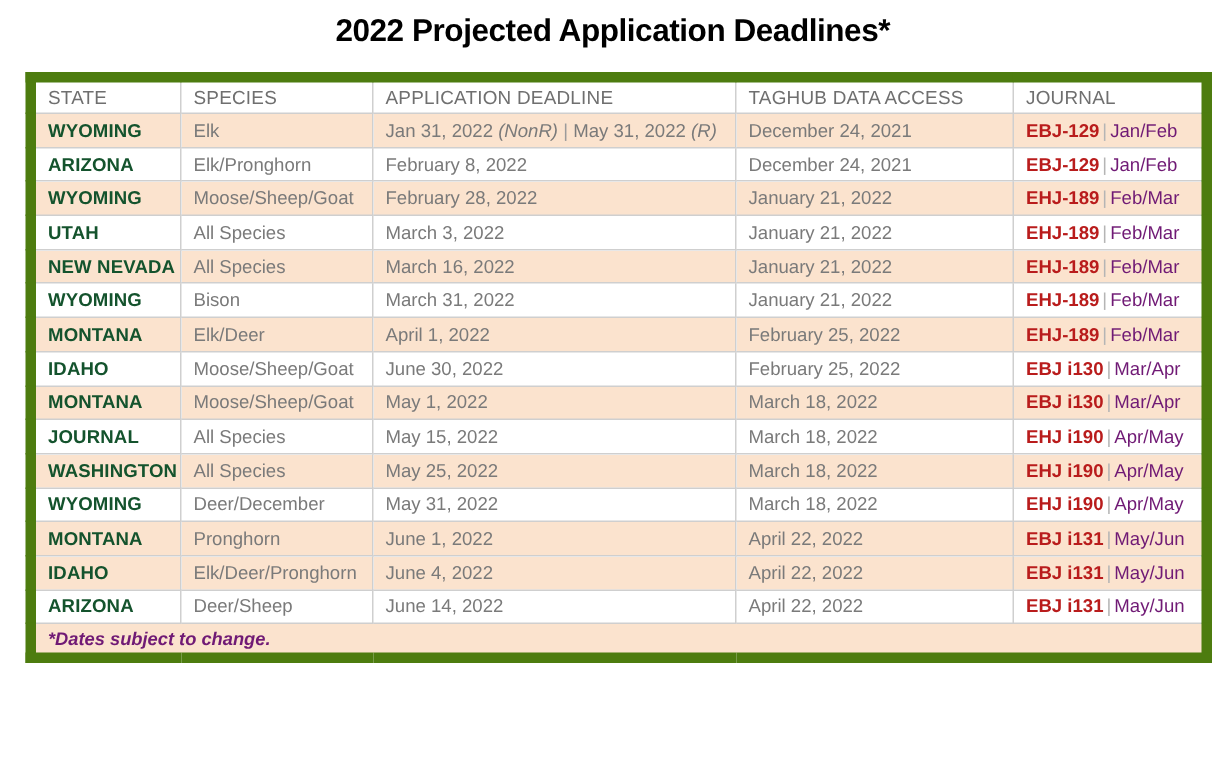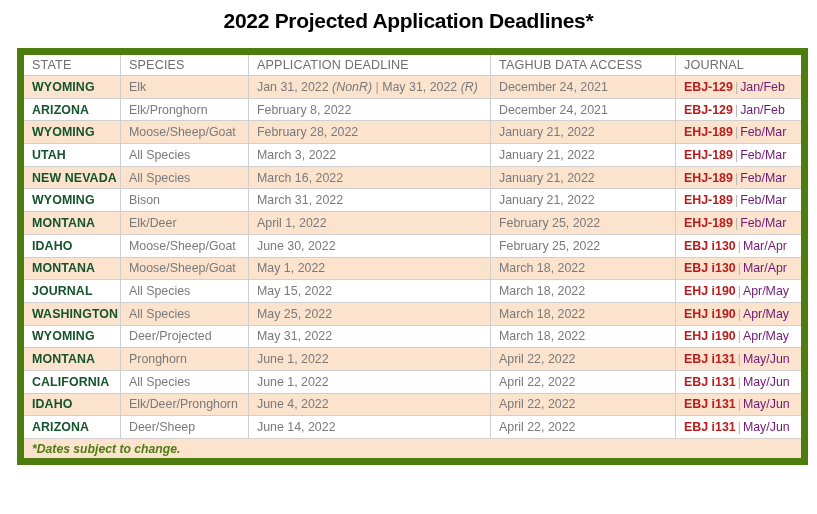--- a/index.html
+++ b/index.html
@@ -99,21 +99,21 @@
     color: #701a75;
   }
   td.deadline .note {
     font-style: italic;
   }
   td.deadline .bar {
     color: #9b9b9b;
   }
   tr.footnote td {
     background: #fbe3ce;
-    color: #4d7c0f;
+    color: #701a75;
     font-style: italic;
     font-weight: bold;
     font-size: 12.2px;
     height: 23px;
   }
 </style>
 </head>
 <body>
 
 <div class="page">
@@ -211,39 +211,32 @@
           </tr>
           <tr class="tint">
             <td class="state">WASHINGTON</td>
             <td class="species">All Species</td>
             <td class="deadline">May 25, 2022</td>
             <td class="taghub">March 18, 2022</td>
             <td class="journal"><span class="code">EHJ i190</span><span class="sep">|</span><span class="issue">Apr/May</span></td>
           </tr>
           <tr class="plain">
             <td class="state">WYOMING</td>
-            <td class="species">Deer/Projected</td>
+            <td class="species">Deer/December</td>
             <td class="deadline">May 31, 2022</td>
             <td class="taghub">March 18, 2022</td>
             <td class="journal"><span class="code">EHJ i190</span><span class="sep">|</span><span class="issue">Apr/May</span></td>
           </tr>
           <tr class="tint">
             <td class="state">MONTANA</td>
             <td class="species">Pronghorn</td>
             <td class="deadline">June 1, 2022</td>
             <td class="taghub">April 22, 2022</td>
             <td class="journal"><span class="code">EBJ i131</span><span class="sep">|</span><span class="issue">May/Jun</span></td>
           </tr>
-          <tr class="plain">
-            <td class="state">CALIFORNIA</td>
-            <td class="species">All Species</td>
-            <td class="deadline">June 1, 2022</td>
-            <td class="taghub">April 22, 2022</td>
-            <td class="journal"><span class="code">EBJ i131</span><span class="sep">|</span><span class="issue">May/Jun</span></td>
-          </tr>
           <tr class="tint">
             <td class="state">IDAHO</td>
             <td class="species">Elk/Deer/Pronghorn</td>
             <td class="deadline">June 4, 2022</td>
             <td class="taghub">April 22, 2022</td>
             <td class="journal"><span class="code">EBJ i131</span><span class="sep">|</span><span class="issue">May/Jun</span></td>
           </tr>
           <tr class="plain">
             <td class="state">ARIZONA</td>
             <td class="species">Deer/Sheep</td>

